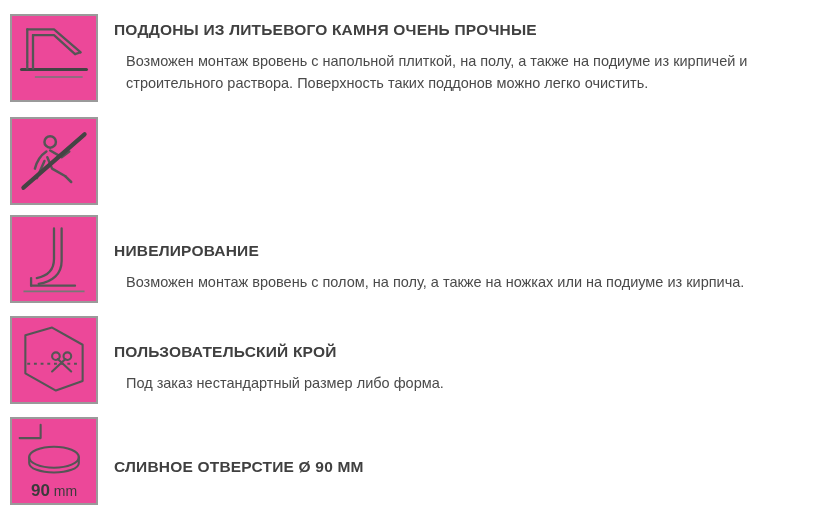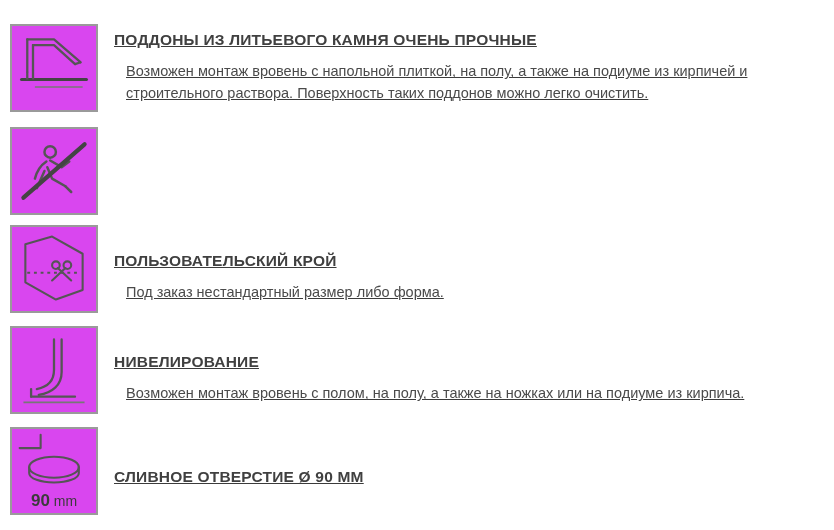--- a/index.html
+++ b/index.html
@@ -12,37 +12,36 @@
     height: 530px;
     font-family: "Liberation Sans", sans-serif;
     color: #3b3b3b;
     overflow: hidden;
   }
   .sheet {
     width: 834px;
     height: 530px;
     position: relative;
     box-sizing: border-box;
-    padding: 24px 0 0 0;
-    text-decoration: underline;
+    padding: 14px 0 0 0;
   }
   .feature {
     display: flex;
     align-items: flex-start;
     margin-bottom: 10px;
   }
   .icon-box {
     width: 88px;
     height: 88px;
     min-width: 88px;
     border: 2px solid #9a9a9a;
     box-sizing: border-box;
     margin-left: 10px;
     margin-right: 16px;
-    background: #d946ef;
+    background: #ec4899;
     position: relative;
   }
   .icon-box svg {
     display: block;
     width: 100%;
     height: 100%;
   }
   .text-col {
     flex: 1;
     padding-top: 8px;
@@ -118,56 +117,56 @@
           <path d="M37 40 L42 52 L56 60"></path>
           <path d="M34 44 L26 62"></path>
           <path d="M24 62 L16 68"></path>
           <path d="M56 60 L62 66"></path>
         </g>
         <path d="M12 72 L76 16" stroke="#444" stroke-width="4.5" stroke-linecap="round"></path>
       </svg>
     </div>
   </div>
 
+  <div class="feature f3">
+    <div class="icon-box">
+      <svg viewBox="0 0 88 88" xmlns="http://www.w3.org/2000/svg">
+        <g fill="none" stroke="#555" stroke-width="2.4" stroke-linecap="round" stroke-linejoin="round">
+          <path d="M44 12 L44 44 C44 56 36 62 26 64"></path>
+          <path d="M52 12 L52 46 C52 60 42 68 28 70"></path>
+          <path d="M20 64 L20 72"></path>
+          <path d="M20 72 L66 72"></path>
+        </g>
+        <path d="M12 78 L76 78" stroke="#777" stroke-width="1.8"></path>
+      </svg>
+    </div>
+    <div class="text-col">
+      <p class="f-title">НИВЕЛИРОВАНИЕ</p>
+      <p class="f-desc">Возможен монтаж вровень с полом, на полу, а также на ножках или на подиуме из кирпича.</p>
+    </div>
+  </div>
+
   <div class="feature f4">
     <div class="icon-box">
       <svg viewBox="0 0 88 88" xmlns="http://www.w3.org/2000/svg">
         <g fill="none" stroke="#555" stroke-width="2.2" stroke-linejoin="round" stroke-linecap="round">
           <path d="M14 18 L42 10 L74 28 L74 66 L46 76 L14 58 Z"></path>
         </g>
         <path d="M16 48 L72 48" stroke="#555" stroke-width="2" stroke-dasharray="3 4"></path>
         <g fill="none" stroke="#555" stroke-width="2.2" stroke-linecap="round">
           <circle cx="46" cy="40" r="4"></circle>
           <circle cx="58" cy="40" r="4"></circle>
           <path d="M48 43 L62 56"></path>
           <path d="M56 43 L42 56"></path>
         </g>
       </svg>
     </div>
     <div class="text-col">
       <p class="f-title">ПОЛЬЗОВАТЕЛЬСКИЙ КРОЙ</p>
       <p class="f-desc">Под заказ нестандартный размер либо форма.</p>
-    </div>
-  </div>
-
-  <div class="feature f3">
-    <div class="icon-box">
-      <svg viewBox="0 0 88 88" xmlns="http://www.w3.org/2000/svg">
-        <g fill="none" stroke="#555" stroke-width="2.4" stroke-linecap="round" stroke-linejoin="round">
-          <path d="M44 12 L44 44 C44 56 36 62 26 64"></path>
-          <path d="M52 12 L52 46 C52 60 42 68 28 70"></path>
-          <path d="M20 64 L20 72"></path>
-          <path d="M20 72 L66 72"></path>
-        </g>
-        <path d="M12 78 L76 78" stroke="#777" stroke-width="1.8"></path>
-      </svg>
-    </div>
-    <div class="text-col">
-      <p class="f-title">НИВЕЛИРОВАНИЕ</p>
-      <p class="f-desc">Возможен монтаж вровень с полом, на полу, а также на ножках или на подиуме из кирпича.</p>
     </div>
   </div>
 
   <div class="feature f5">
     <div class="icon-box">
       <svg viewBox="0 0 88 88" xmlns="http://www.w3.org/2000/svg">
         <g fill="none" stroke="#555" stroke-width="2.2" stroke-linecap="round" stroke-linejoin="round">
           <path d="M8 20 L30 20 L30 6"></path>
           <ellipse cx="44" cy="40" rx="26" ry="11"></ellipse>
           <path d="M18 40 L18 46 C18 52 30 56 44 56 C58 56 70 52 70 46 L70 40"></path>

